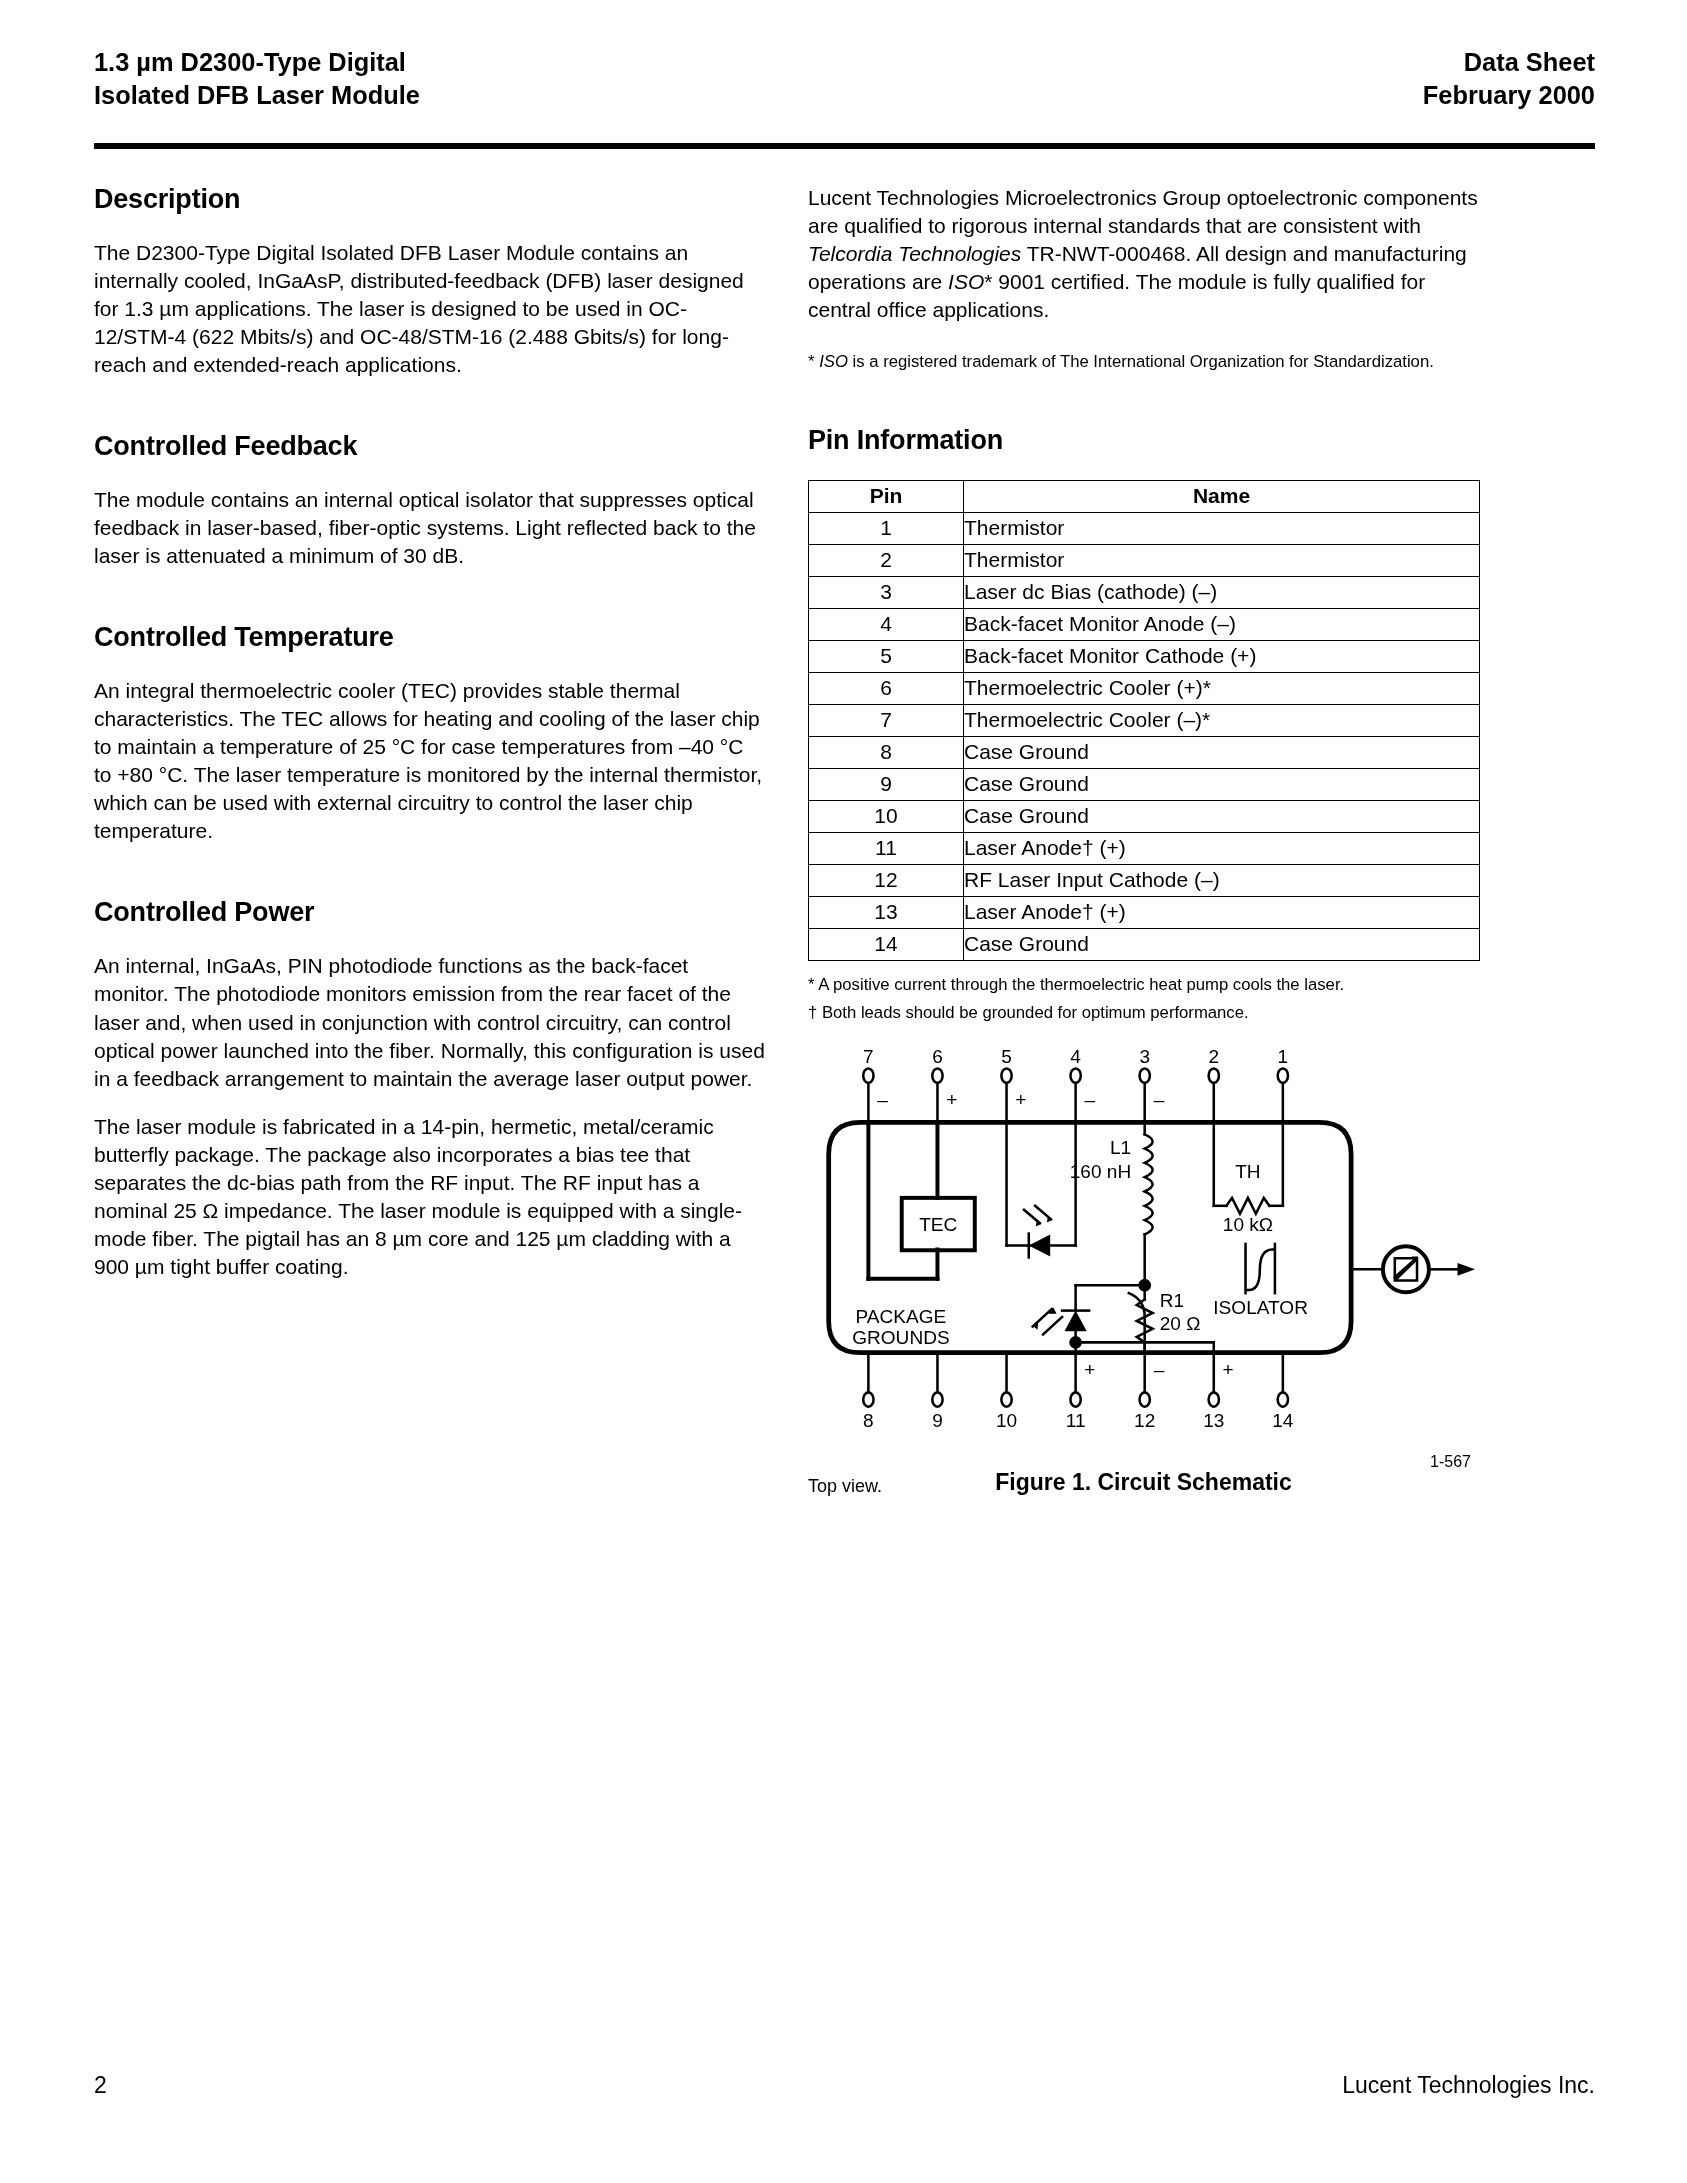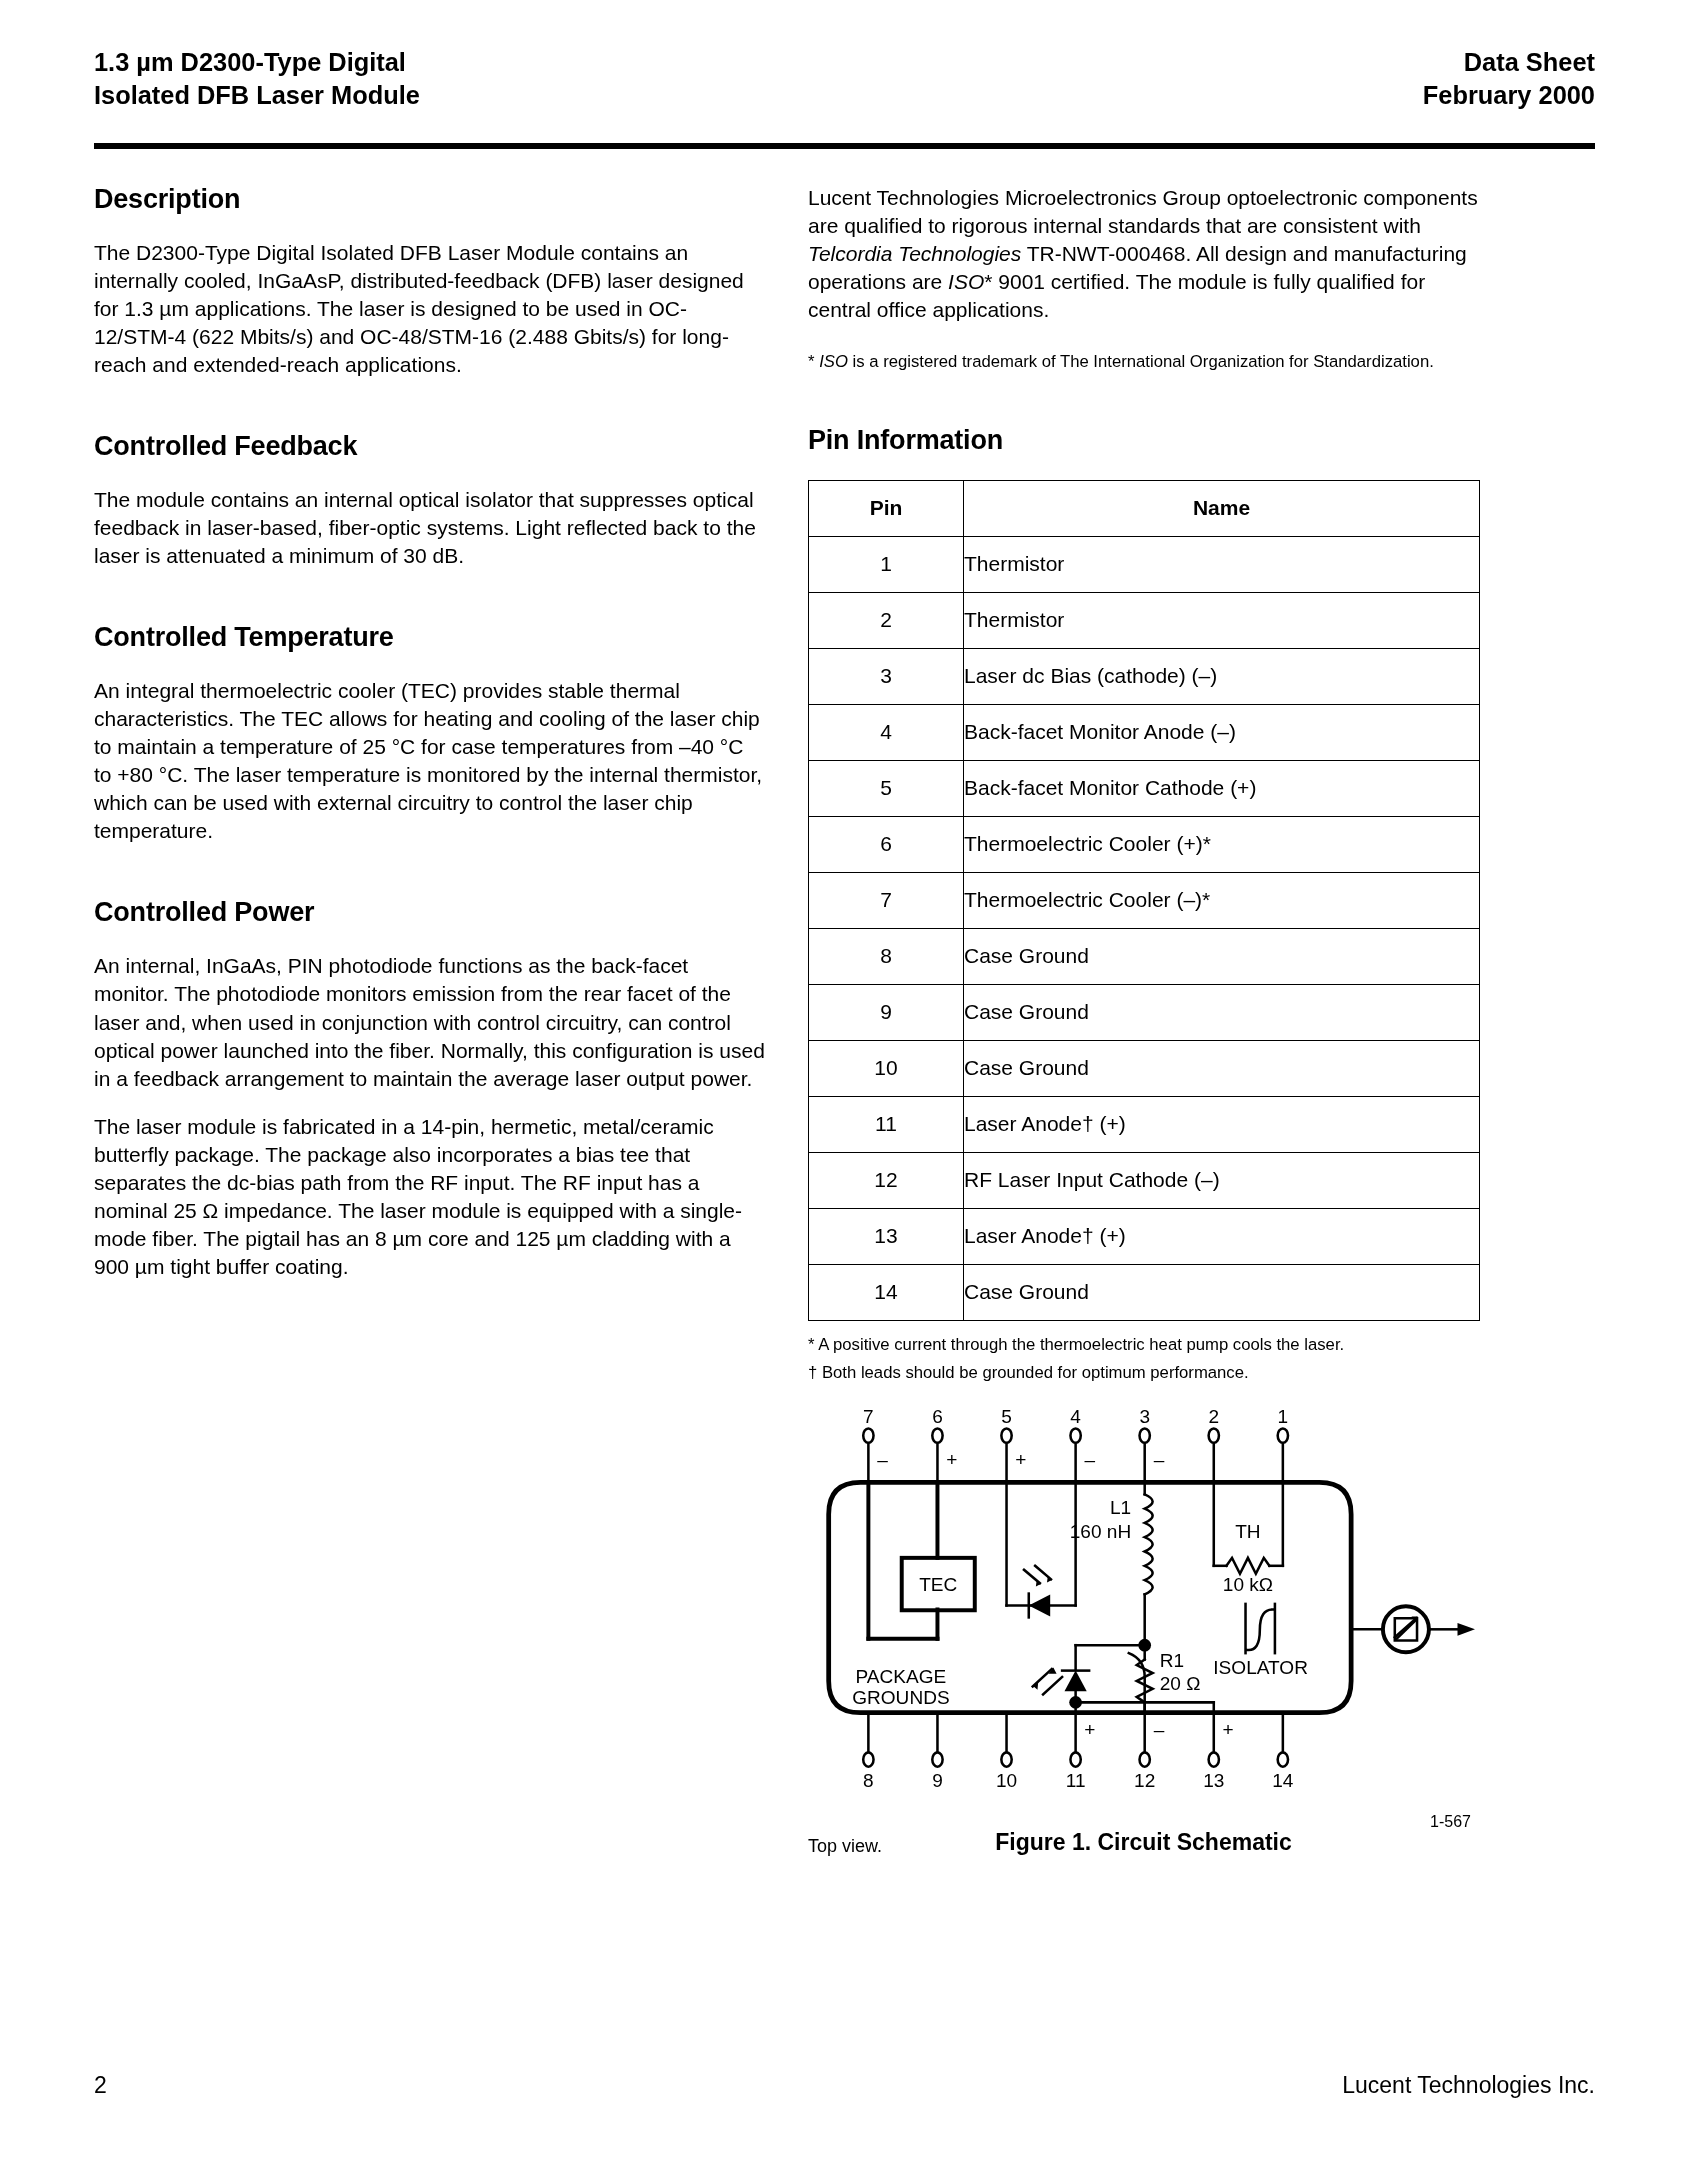--- a/index.html
+++ b/index.html
@@ -92,21 +92,21 @@
   table.pin-table {
     border-collapse: collapse;
     width: 671px;
     margin-top: 24px;
     table-layout: fixed;
   }
   table.pin-table th,
   table.pin-table td {
     border: 1.6px solid #000;
     font-size: 21px;
-    padding: 13px 0;
+    padding: 1px 0;
     height: 29px;
   }
   table.pin-table th {
     font-weight: bold;
     text-align: center;
   }
   table.pin-table col.c-pin  { width: 155px; }
   table.pin-table col.c-name { width: 516px; }
   td.pin-num { text-align: center; }
   td.pin-name { text-align: left; padding-left: 14.3px; }

